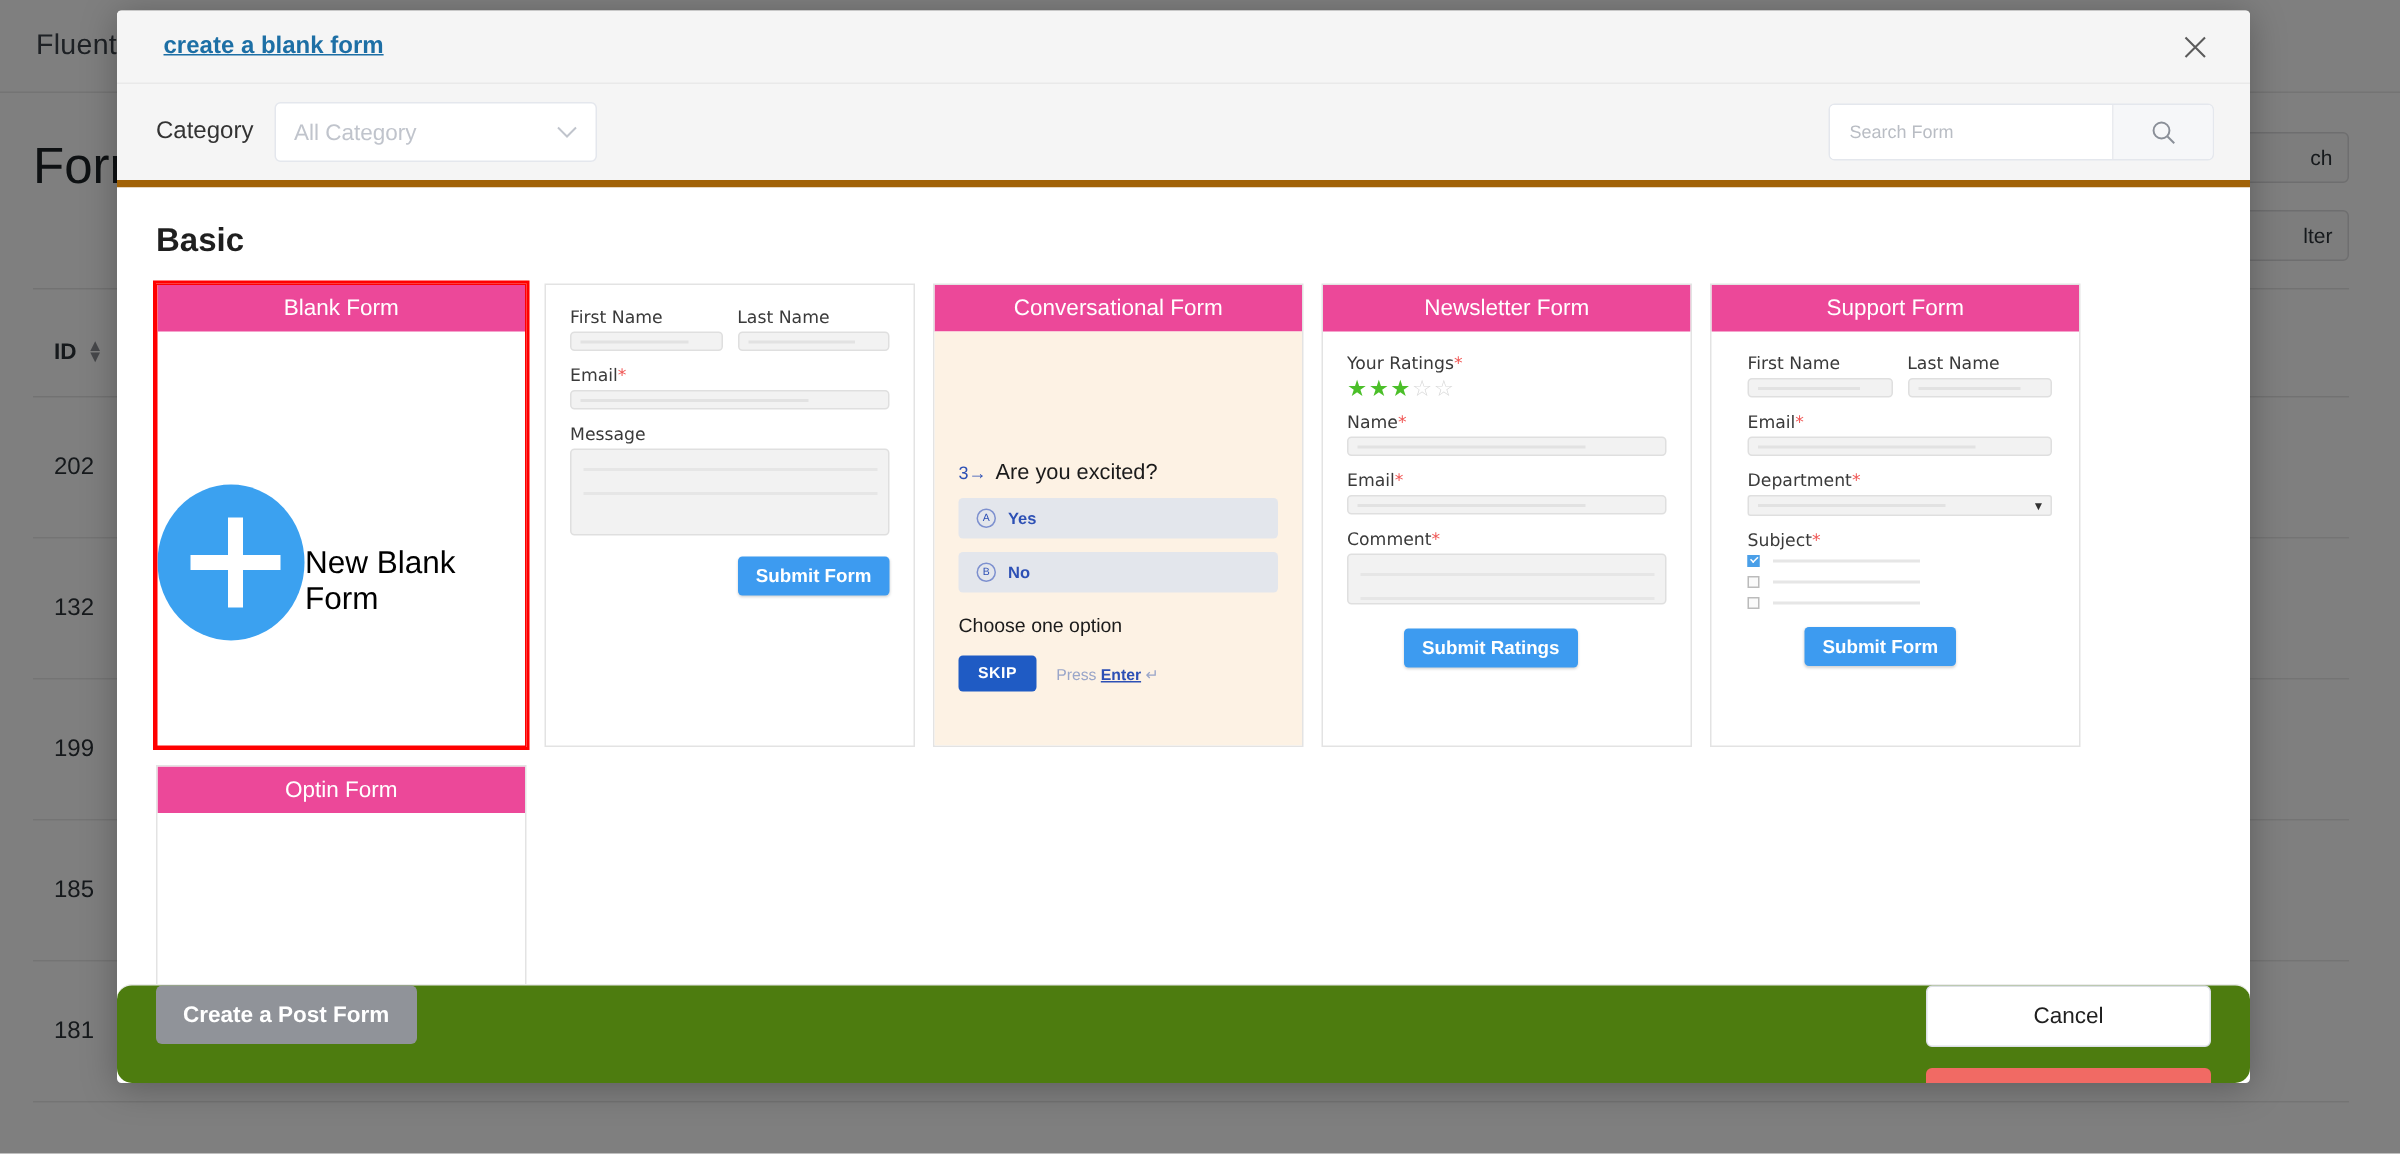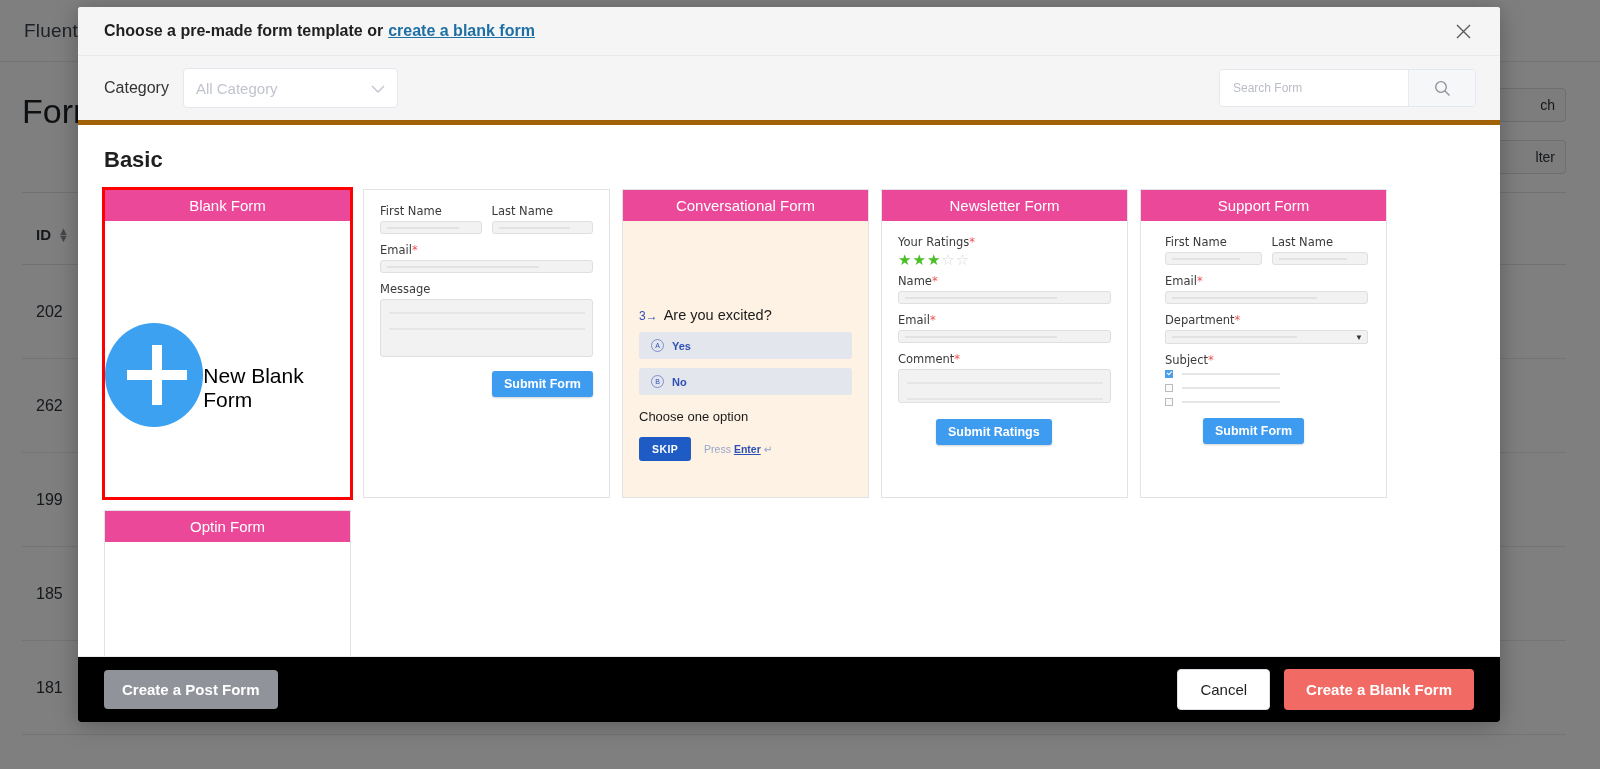--- a/index.html
+++ b/index.html
@@ -257,33 +257,34 @@
   .conv-actions { display: flex; align-items: center; gap: 13px; margin-top: 13px; }
   .skip-btn {
     background: #1f5bc4; color: #fff; font-size: 10.5px; font-weight: bold;
     padding: 6px 13px; border-radius: 3px; letter-spacing: .4px;
   }
   .press-enter { font-size: 10.5px; color: #9aa6c9; }
   .press-enter b { color: #2d50b5; text-decoration: underline; }
 
   
   #modal-footer {
-    height: 66px; background: #000000; border-top: 1px solid #ececec;
-    display: flex; align-items: center; padding: 0 26px;
+    height: 66px; background: #4d7c0f; border-top: 1px solid #ececec;
+    display: flex; align-items: flex-start; padding: 0 26px;
     flex: 0 0 auto;
+    border-radius: 10px;
   }
   .btn {
     border: none; border-radius: 4px; cursor: pointer;
     font-family: "Liberation Sans", sans-serif;
   }
   #btn-post-form {
     background: #909399; color: #fff; font-size: 15px; font-weight: bold;
     padding: 11px 18px;
   }
-  .footer-right { margin-left: auto; display: flex; gap: 14px; }
+  .footer-right { margin-left: auto; display: flex; gap: 14px; flex-direction: column; }
   #btn-cancel {
     background: #fff; color: #1f1f1f; font-size: 15px;
     border: 1px solid #dcdfe6; padding: 11px 22px;
   }
   #btn-create-blank {
     background: #f16a64; color: #fff; font-size: 15px; font-weight: bold;
     padding: 11px 22px;
   }
 </style>
 </head>
@@ -302,21 +303,21 @@
     <div class="hrow">
       <div class="c-id">
         <span>ID</span>
         <span class="sort-arrows">▲<br>▼</span>
       </div>
     </div>
     <div class="row">
       <div class="c-id">202</div>
     </div>
     <div class="row">
-      <div class="c-id">262</div>
+      <div class="c-id">132</div>
     </div>
     <div class="row">
       <div class="c-id">199</div>
     </div>
     <div class="row">
       <div class="c-id">185</div>
     </div>
     <div class="row">
       <div class="c-id">181</div>
       <div class="c-sc">
@@ -332,21 +333,20 @@
       <div class="c-conv">0%</div>
     </div>
   </div>
 </div>
 
 <div id="dim-overlay"></div>
 
 <div id="modal">
 
   <div id="modal-header">
-    <span class="mh-title">Choose a pre-made form template or</span>
     <span class="mh-link">create a blank form</span>
     <span id="modal-close">
       <svg width="17" height="17" viewBox="0 0 17 17">
           <path d="M2 2 L15 15 M15 2 L2 15" stroke="#5b5b5b" stroke-width="1.4" fill="none"></path>
         </svg>
     </span>
   </div>
 
   <div id="modal-toolbar">
     <span class="cat-label">Category</span>

